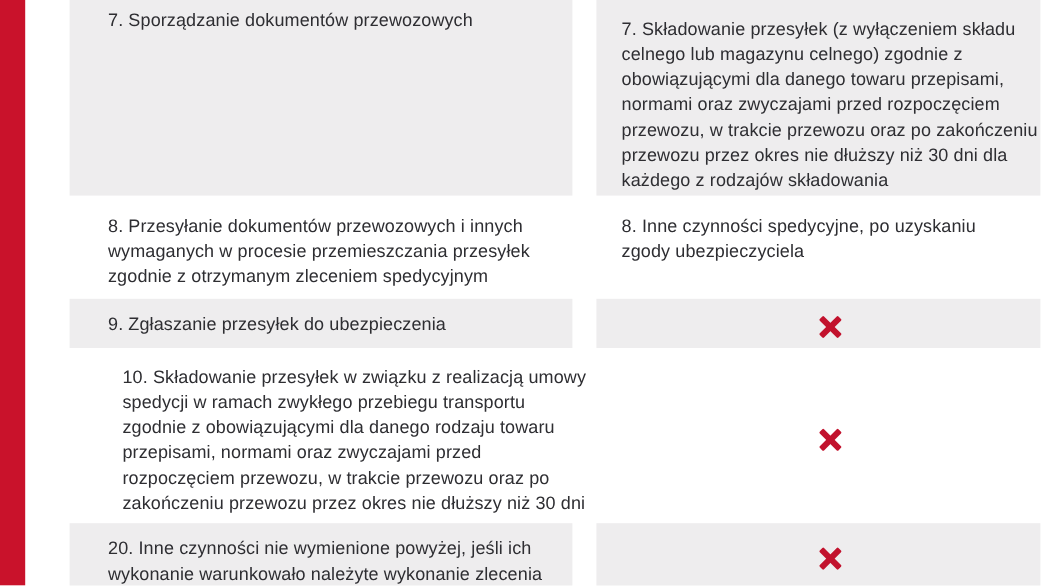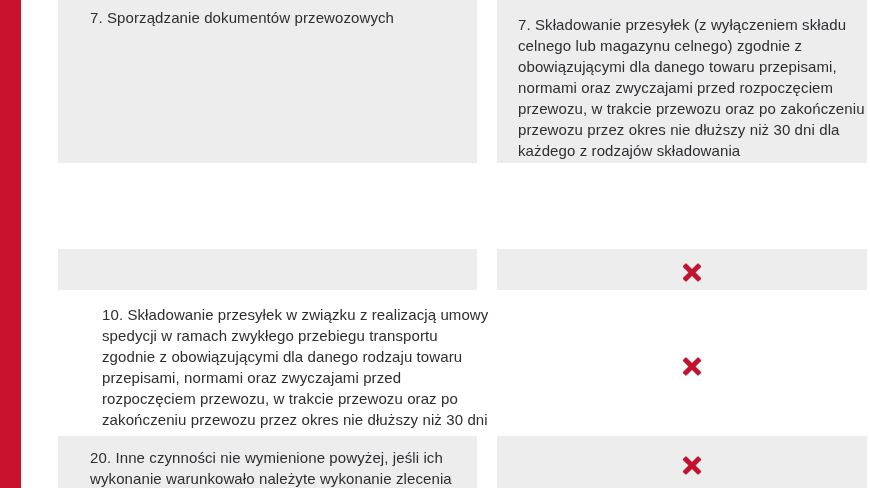--- a/index.html
+++ b/index.html
@@ -81,21 +81,27 @@
 
   <div class="txt t7l">7. Sporządzanie dokumentów przewozowych</div>
   <div class="txt t7r">7. Składowanie przesyłek (z wyłączeniem składu
 celnego lub magazynu celnego) zgodnie z
 obowiązującymi dla danego towaru przepisami,
 normami oraz zwyczajami przed rozpoczęciem
 przewozu, w trakcie przewozu oraz po zakończeniu
 przewozu przez okres nie dłuższy niż 30 dni dla
 każdego z rodzajów składowania</div>
 
+  <div class="txt t8l">8. Przesyłanie dokumentów przewozowych i innych
+wymaganych w procesie przemieszczania przesyłek
+zgodnie z otrzymanym zleceniem spedycyjnym</div>
+  <div class="txt t8r">8. Inne czynności spedycyjne, po uzyskaniu
+zgody ubezpieczyciela</div>
 
+  <div class="txt t9l">9. Zgłaszanie przesyłek do ubezpieczenia</div>
   <div class="cross c9"></div>
 
   <div class="txt t10l">10. Składowanie przesyłek w związku z realizacją umowy
 spedycji w ramach zwykłego przebiegu transportu
 zgodnie z obowiązującymi dla danego rodzaju towaru
 przepisami, normami oraz zwyczajami przed
 rozpoczęciem przewozu, w trakcie przewozu oraz po
 zakończeniu przewozu przez okres nie dłuższy niż 30 dni</div>
   <div class="cross c10"></div>
 

